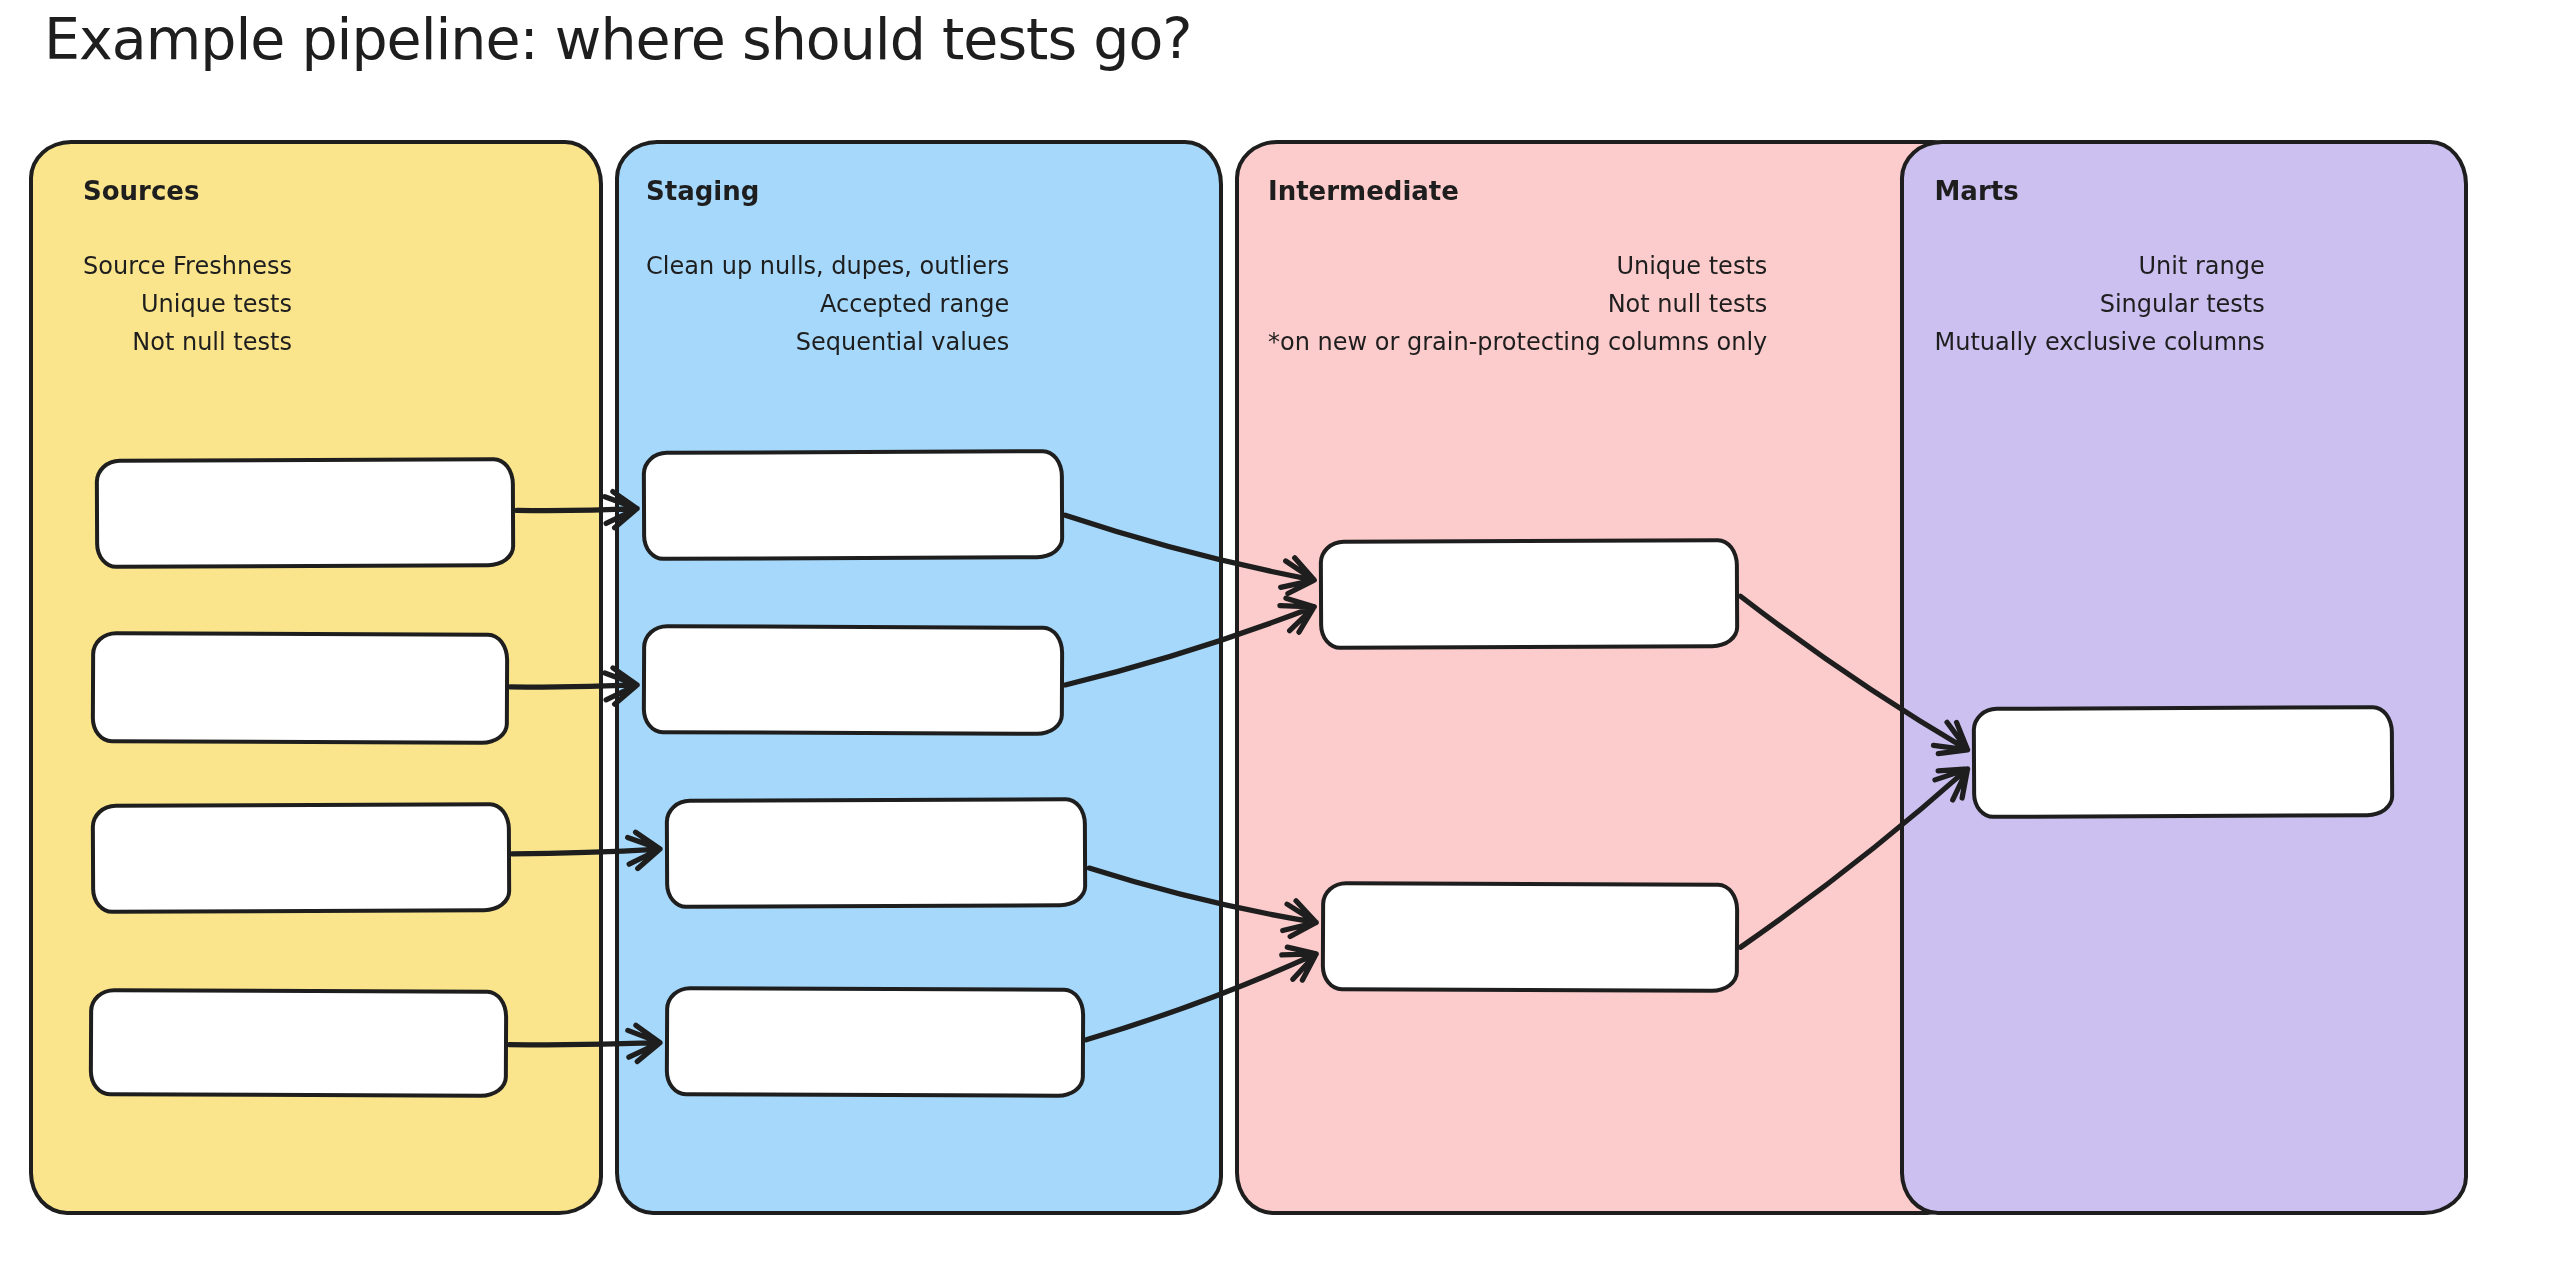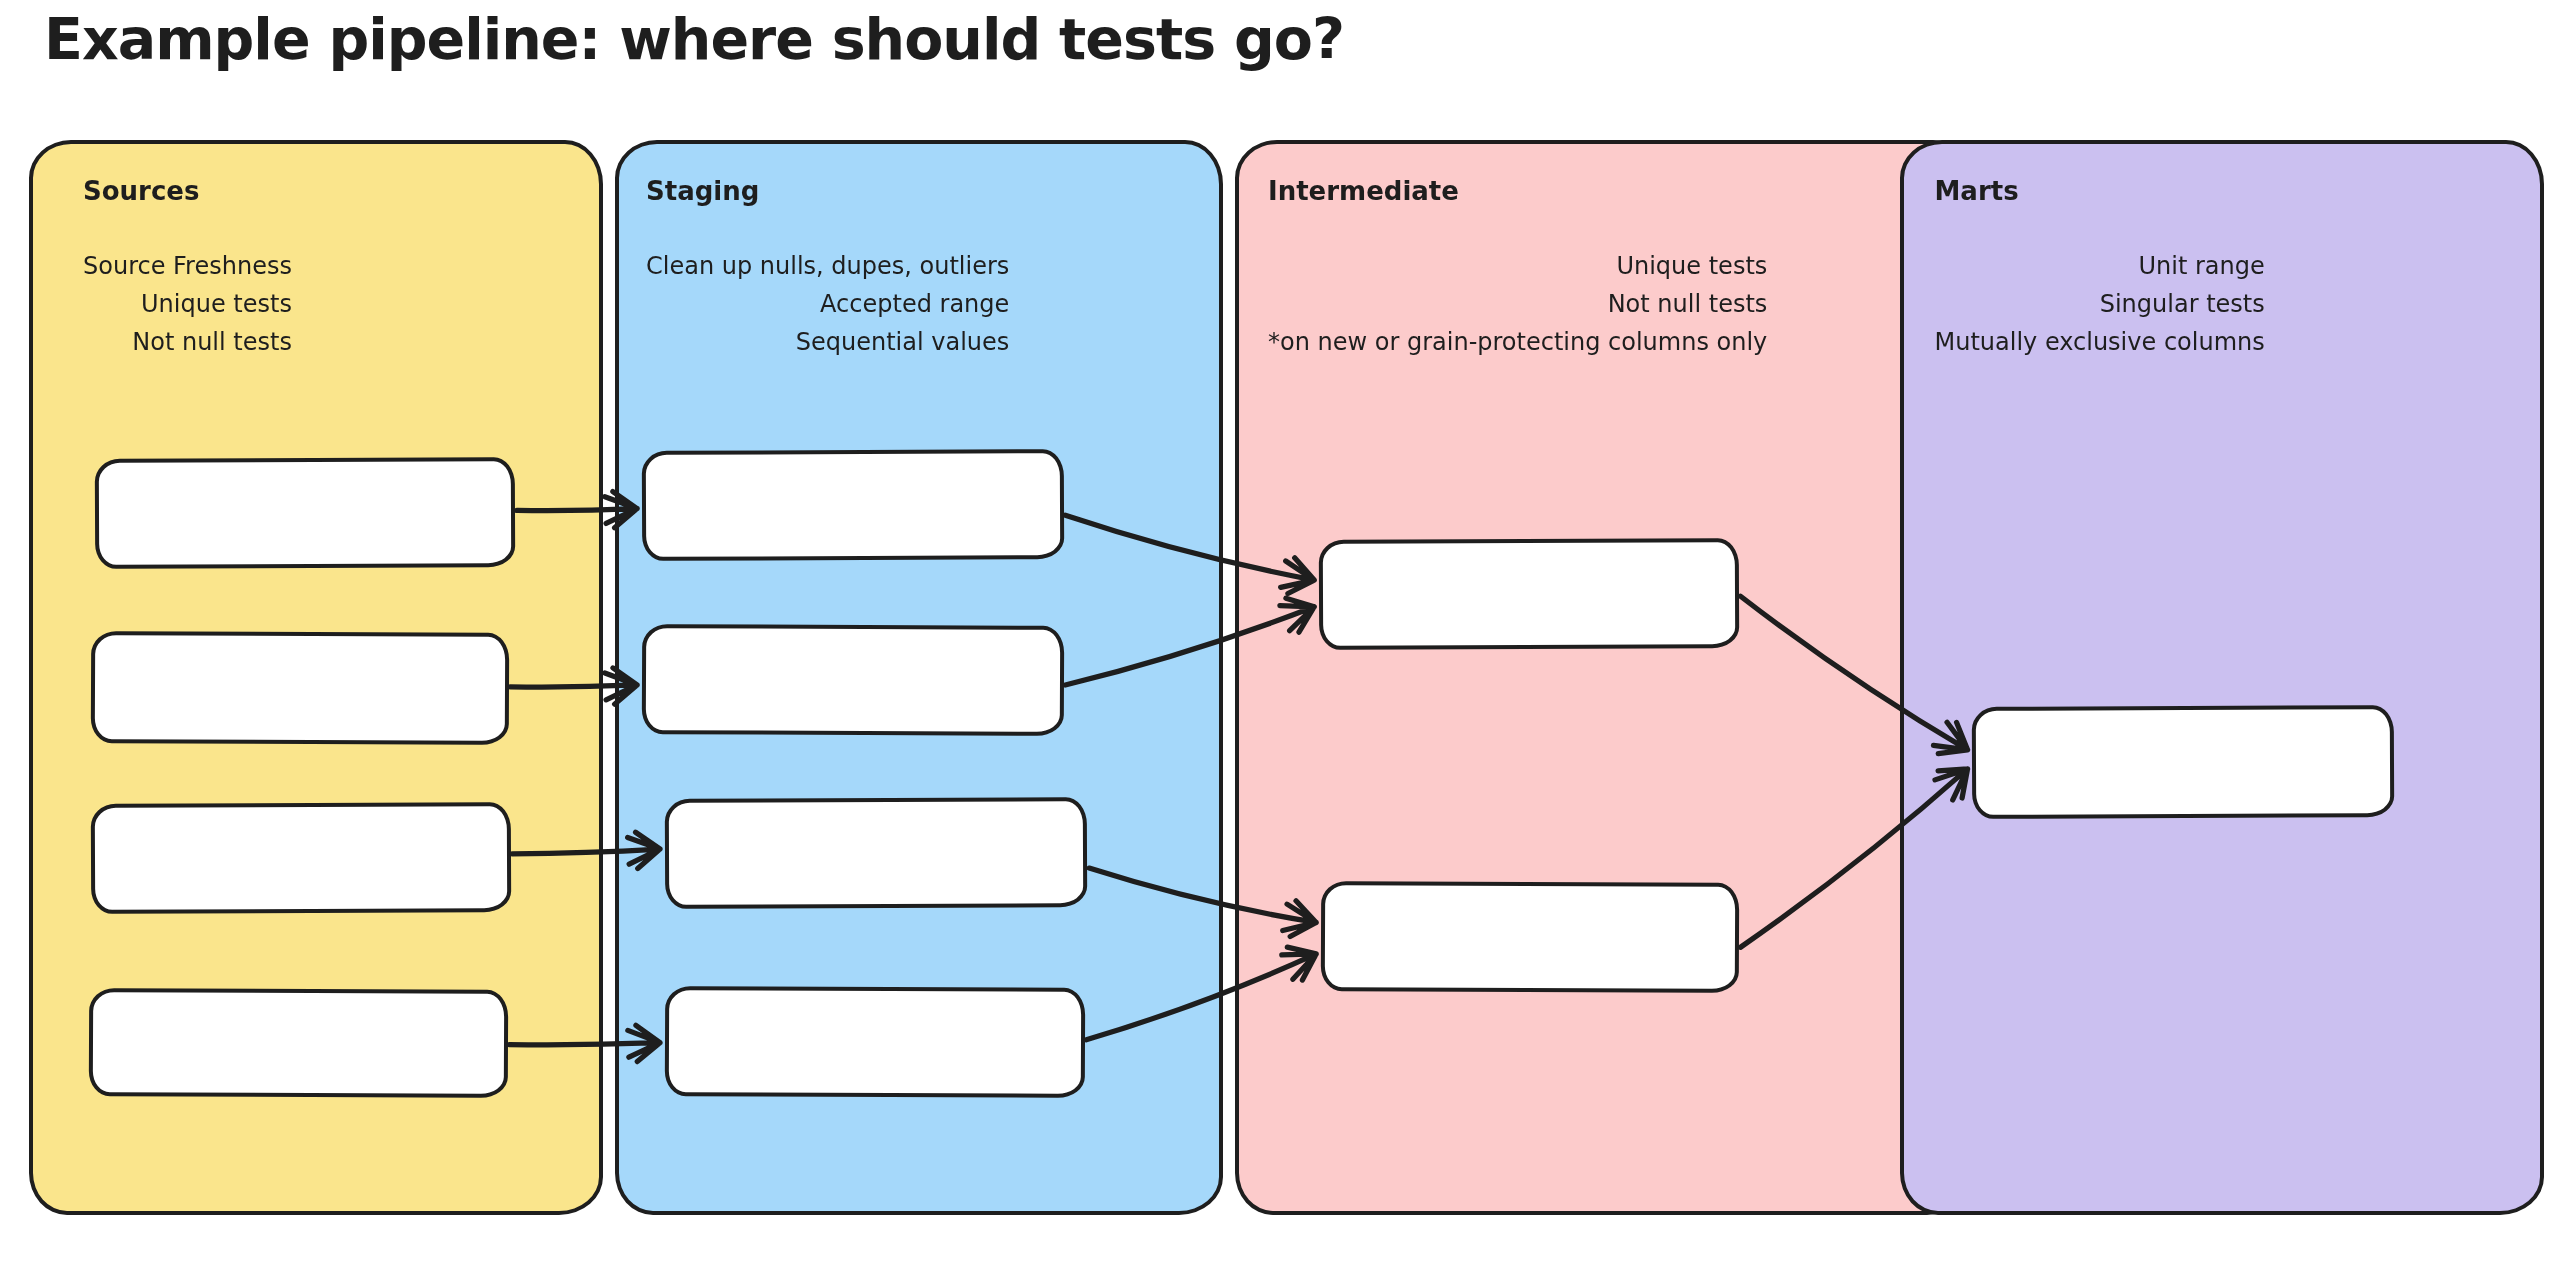--- a/index.html
+++ b/index.html
@@ -19,21 +19,21 @@
     width: 2576px;
     height: 1266px;
     background: #ffffff;
   }
   .title {
     position: absolute;
     left: 44px;
     top: 5.7px;
     margin: 0;
     font-size: 57px;
-    font-weight: 700;
+    font-weight: 400;
     letter-spacing: -1px;
     white-space: nowrap;
   }
   .panel {
     position: absolute;
     top: 140px;
     height: 1075px;
     box-sizing: border-box;
     border: 4.8px solid #1e1e1e;
     border-radius: 42px 38px 44px 38px / 38px 44px 38px 42px;
@@ -100,21 +100,21 @@
 
   <section class="panel" style="left: 1235px; width: 736px; --pad: 29px; background: rgb(252, 203, 203); border-color: rgb(30, 30, 30);">
     <h2>Intermediate</h2>
     <div class="notes">
       <div>Unique tests</div>
       <div>Not null tests</div>
       <div>*on new or grain-protecting columns only</div>
     </div>
   </section>
 
-  <section class="panel" style="left: 1900px; width: 644px; --pad: 30.5px; background: rgb(203, 192, 240); border-color: rgb(30, 30, 30);">
+  <section class="panel" style="left: 1900px; width: 568px; --pad: 30.5px; background: rgb(203, 192, 240); border-color: rgb(30, 30, 30);">
     <h2>Marts</h2>
     <div class="notes">
       <div>Unit range</div>
       <div>Singular tests</div>
       <div>Mutually exclusive columns</div>
     </div>
   </section>
 
   <div id="nodes">
       <div class="node tilt-a" style="left: 95px; top: 458px; width: 420px; height: 110px; background: rgb(255, 255, 255); border-color: rgb(30, 30, 30);"></div>

